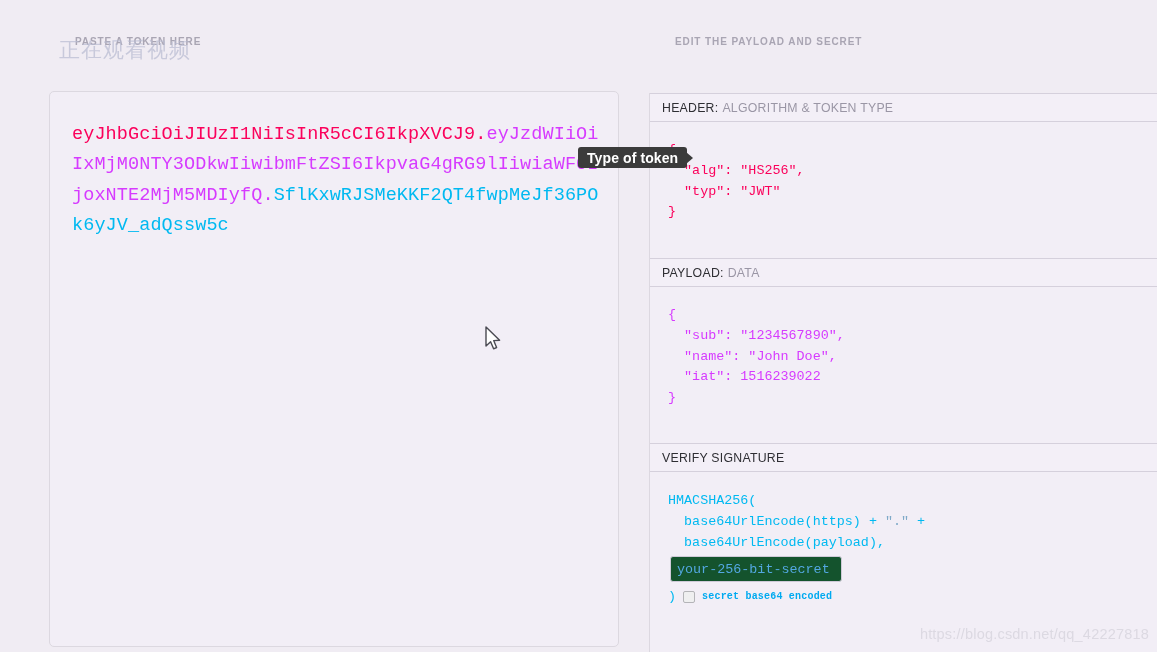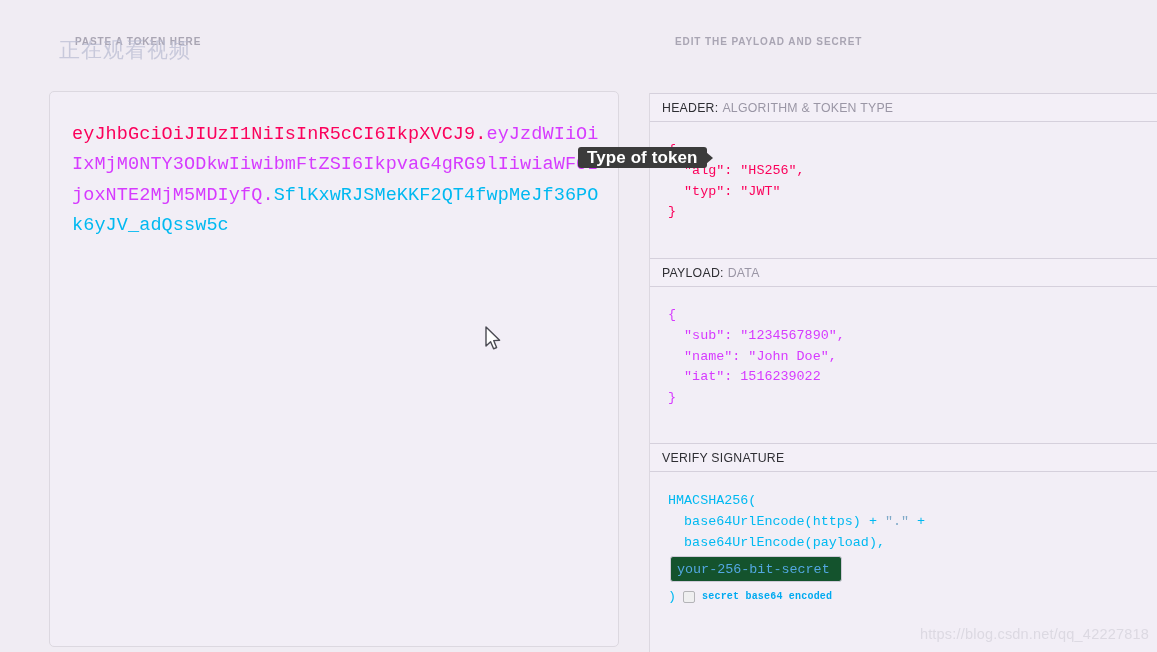--- a/index.html
+++ b/index.html
@@ -86,21 +86,21 @@
   .tok-dot-p { color: #d63aff; }
 
   
   #tooltip {
     position: absolute;
     left: 578px;
     top: 147px;
     height: 21px;
     background: #3b3b3b;
     color: #ffffff;
-    font-size: 17px;
+    font-size: 14px;
     font-weight: 700;
     padding: 0 9px;
     border-radius: 3px;
     display: flex;
     align-items: center;
     white-space: nowrap;
     z-index: 40;
     letter-spacing: 0.1px;
   }
   #tooltip::after {

